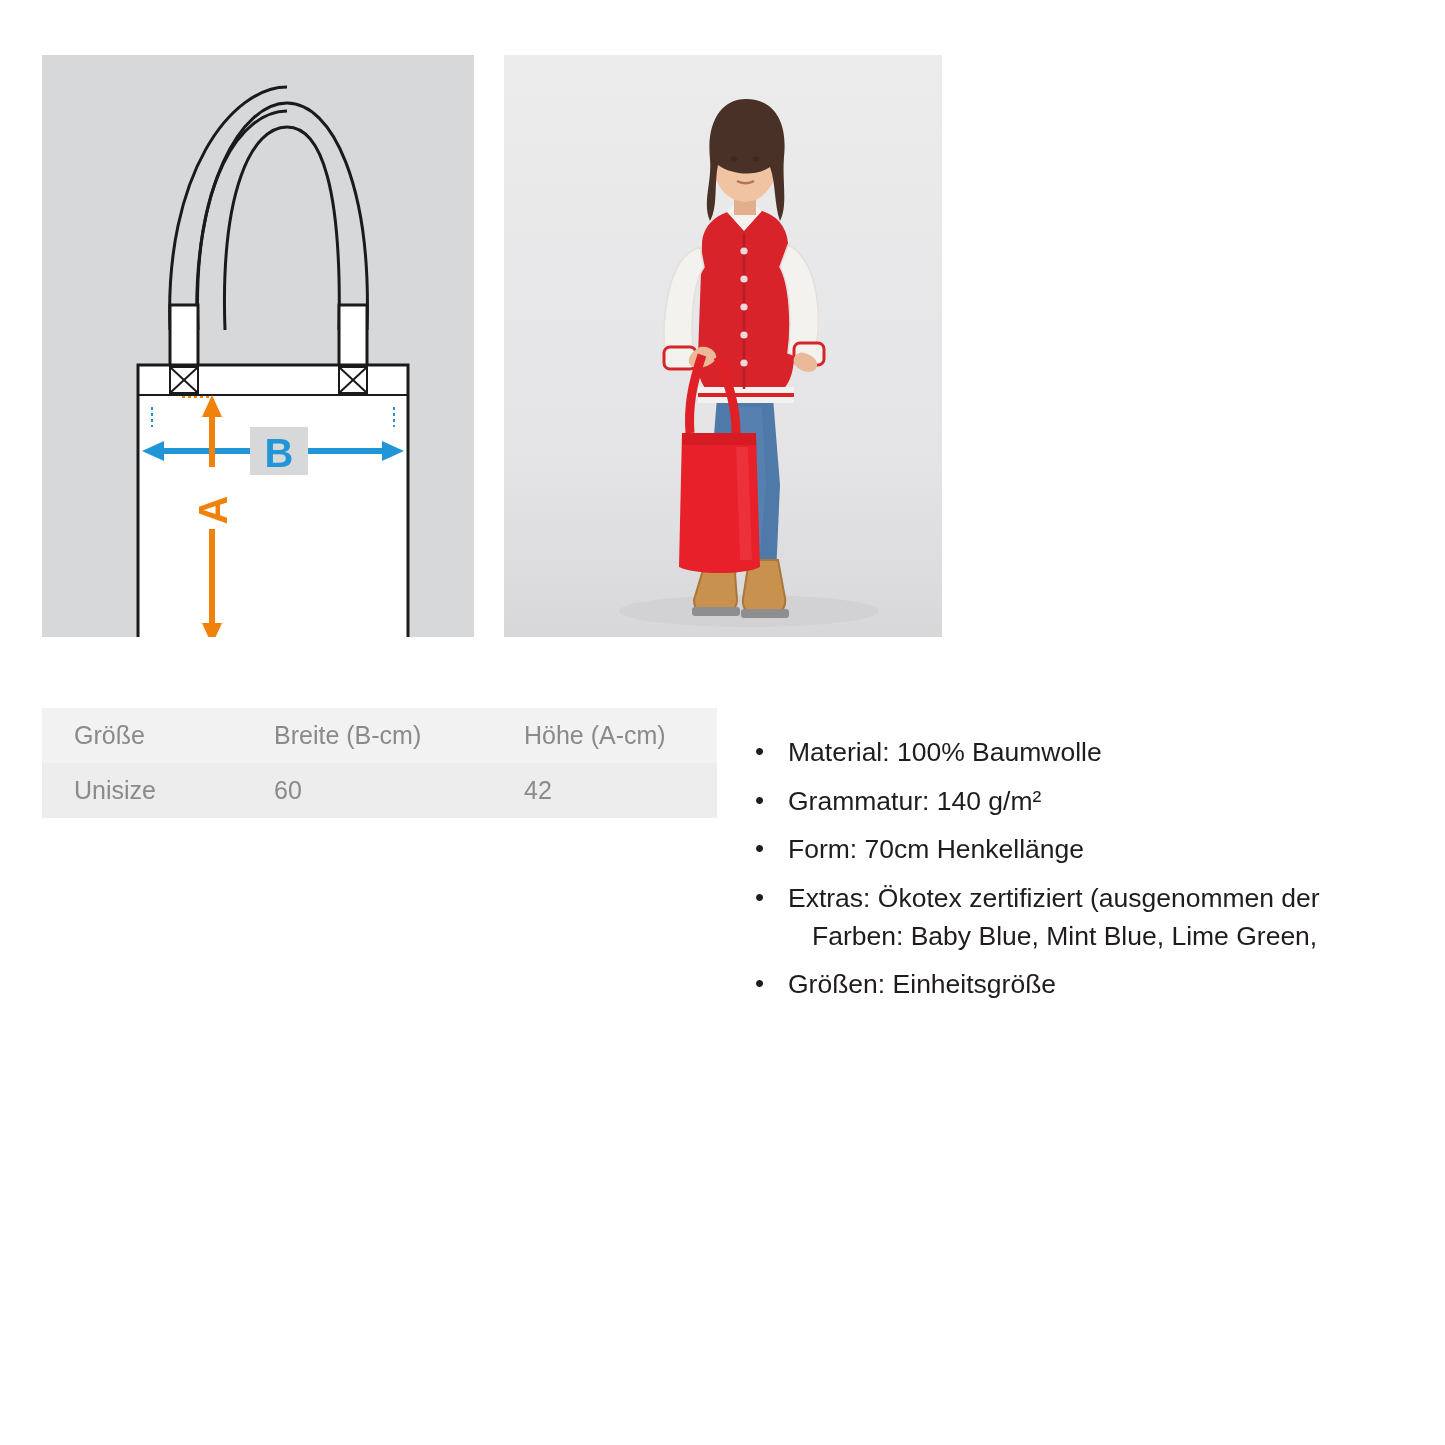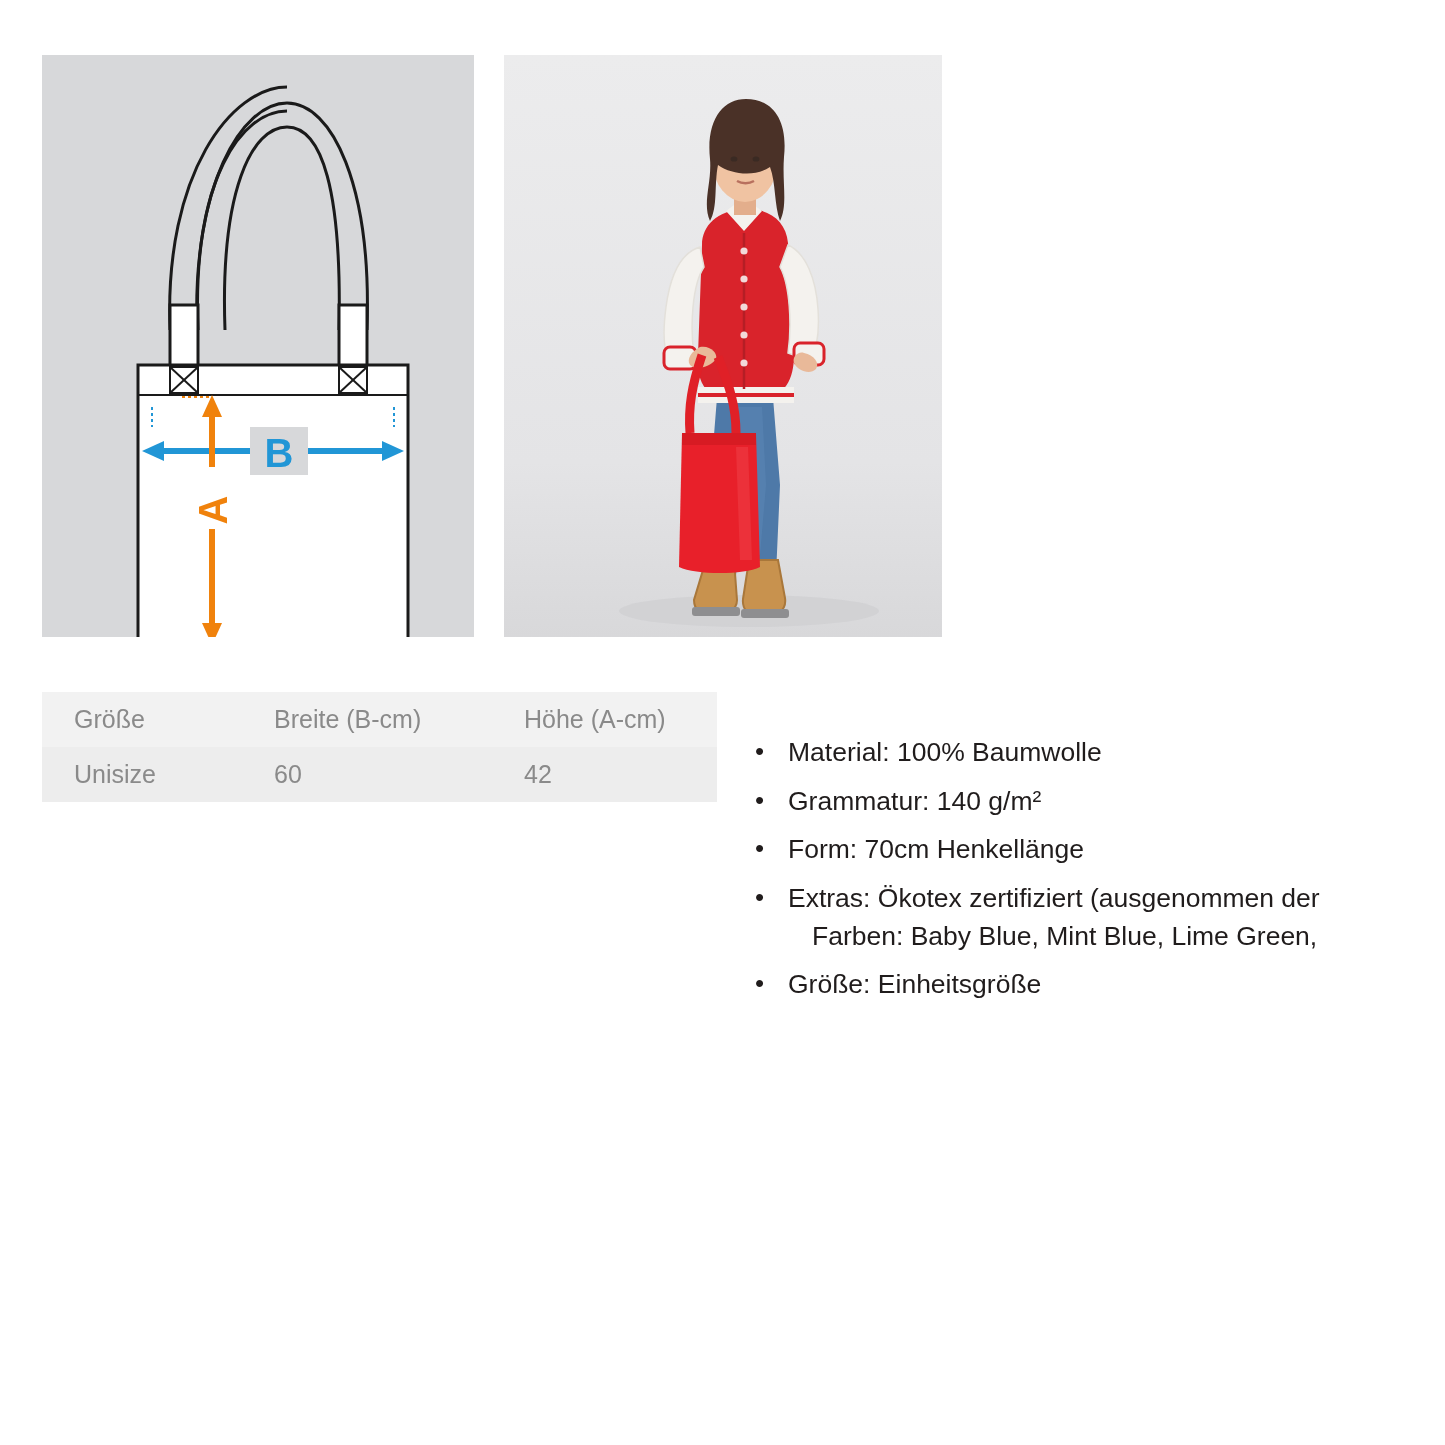--- a/index.html
+++ b/index.html
@@ -44,21 +44,21 @@
     width: 438px;
     height: 582px;
     background: #e7e7e9;
     overflow: hidden;
   }
 
   
   .size-table {
     position: absolute;
     left: 42px;
-    top: 692px;
+    top: 708px;
     width: 675px;
     border-collapse: collapse;
     font-size: 25px;
     color: #8a8a8a;
   }
   .size-table th,
   .size-table td {
     text-align: left;
     font-weight: normal;
     padding: 13px 0 13px 32px;
@@ -271,18 +271,18 @@
         <span class="bullet">•</span>
         <span>Form: 70cm Henkellänge</span>
       </li>
       <li>
         <span class="bullet">•</span>
         <span>Extras: Ökotex zertifiziert (ausgenommen der</span>
         <span class="cont">Farben: Baby Blue, Mint Blue, Lime Green,</span>
       </li>
       <li>
         <span class="bullet">•</span>
-        <span>Größe:   Einheitsgröße</span>
+        <span>Größen:   Einheitsgröße</span>
       </li>
     </ul>
   </div>
 
 </div>
 
 </body></html>

